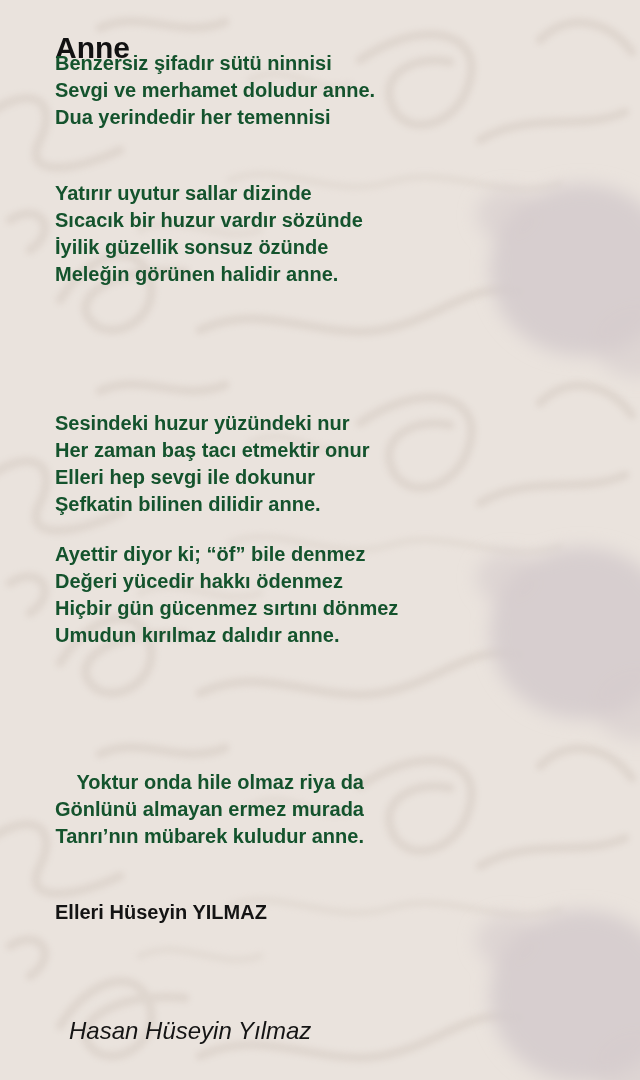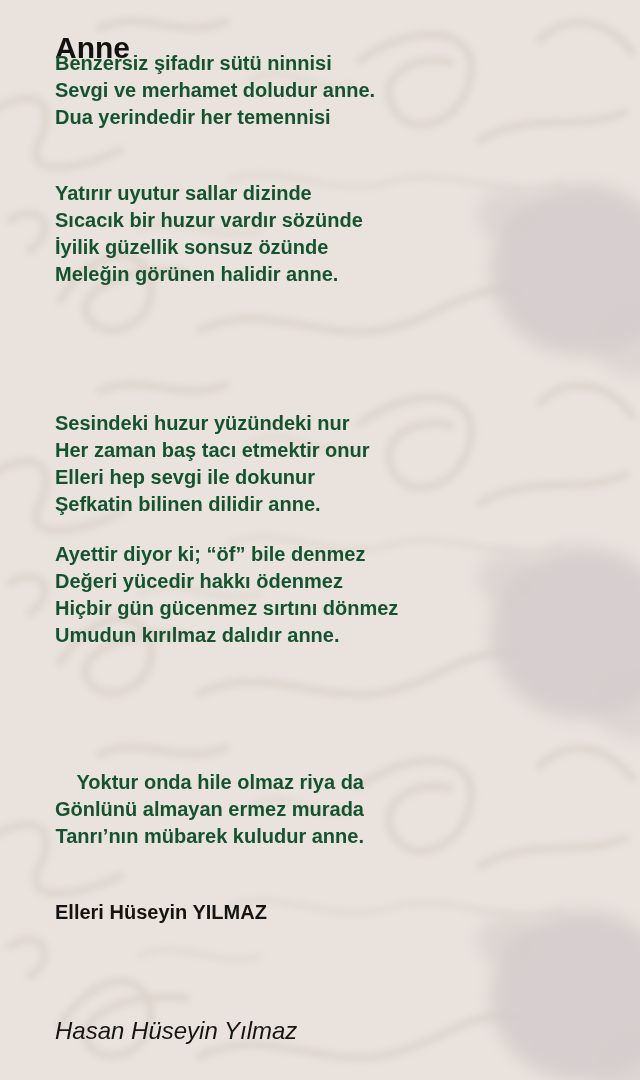--- a/index.html
+++ b/index.html
@@ -28,21 +28,21 @@
   .stanza-1{top:50px;}
   .stanza-2{top:180px;}
   .stanza-3{top:410px;}
   .stanza-4{top:541px;}
   .stanza-5{top:769px;text-align:right;}
   .author-signature{
     position:absolute;left:55px;top:899px;
     font-size:20px;font-weight:bold;color:#141414;line-height:27px;
   }
   .footer-author{
-    position:absolute;left:55px;top:1016px;
+    position:absolute;left:69px;top:1016px;
     font-size:24px;font-style:italic;font-weight:normal;
     color:#151515;line-height:30px;
   }
 </style>
 </head>
 <body>
 
 <div class="page">
 
   <svg class="bg-svg" viewBox="0 0 640 1080" xmlns="http://www.w3.org/2000/svg" xmlns:xlink="http://www.w3.org/1999/xlink">

